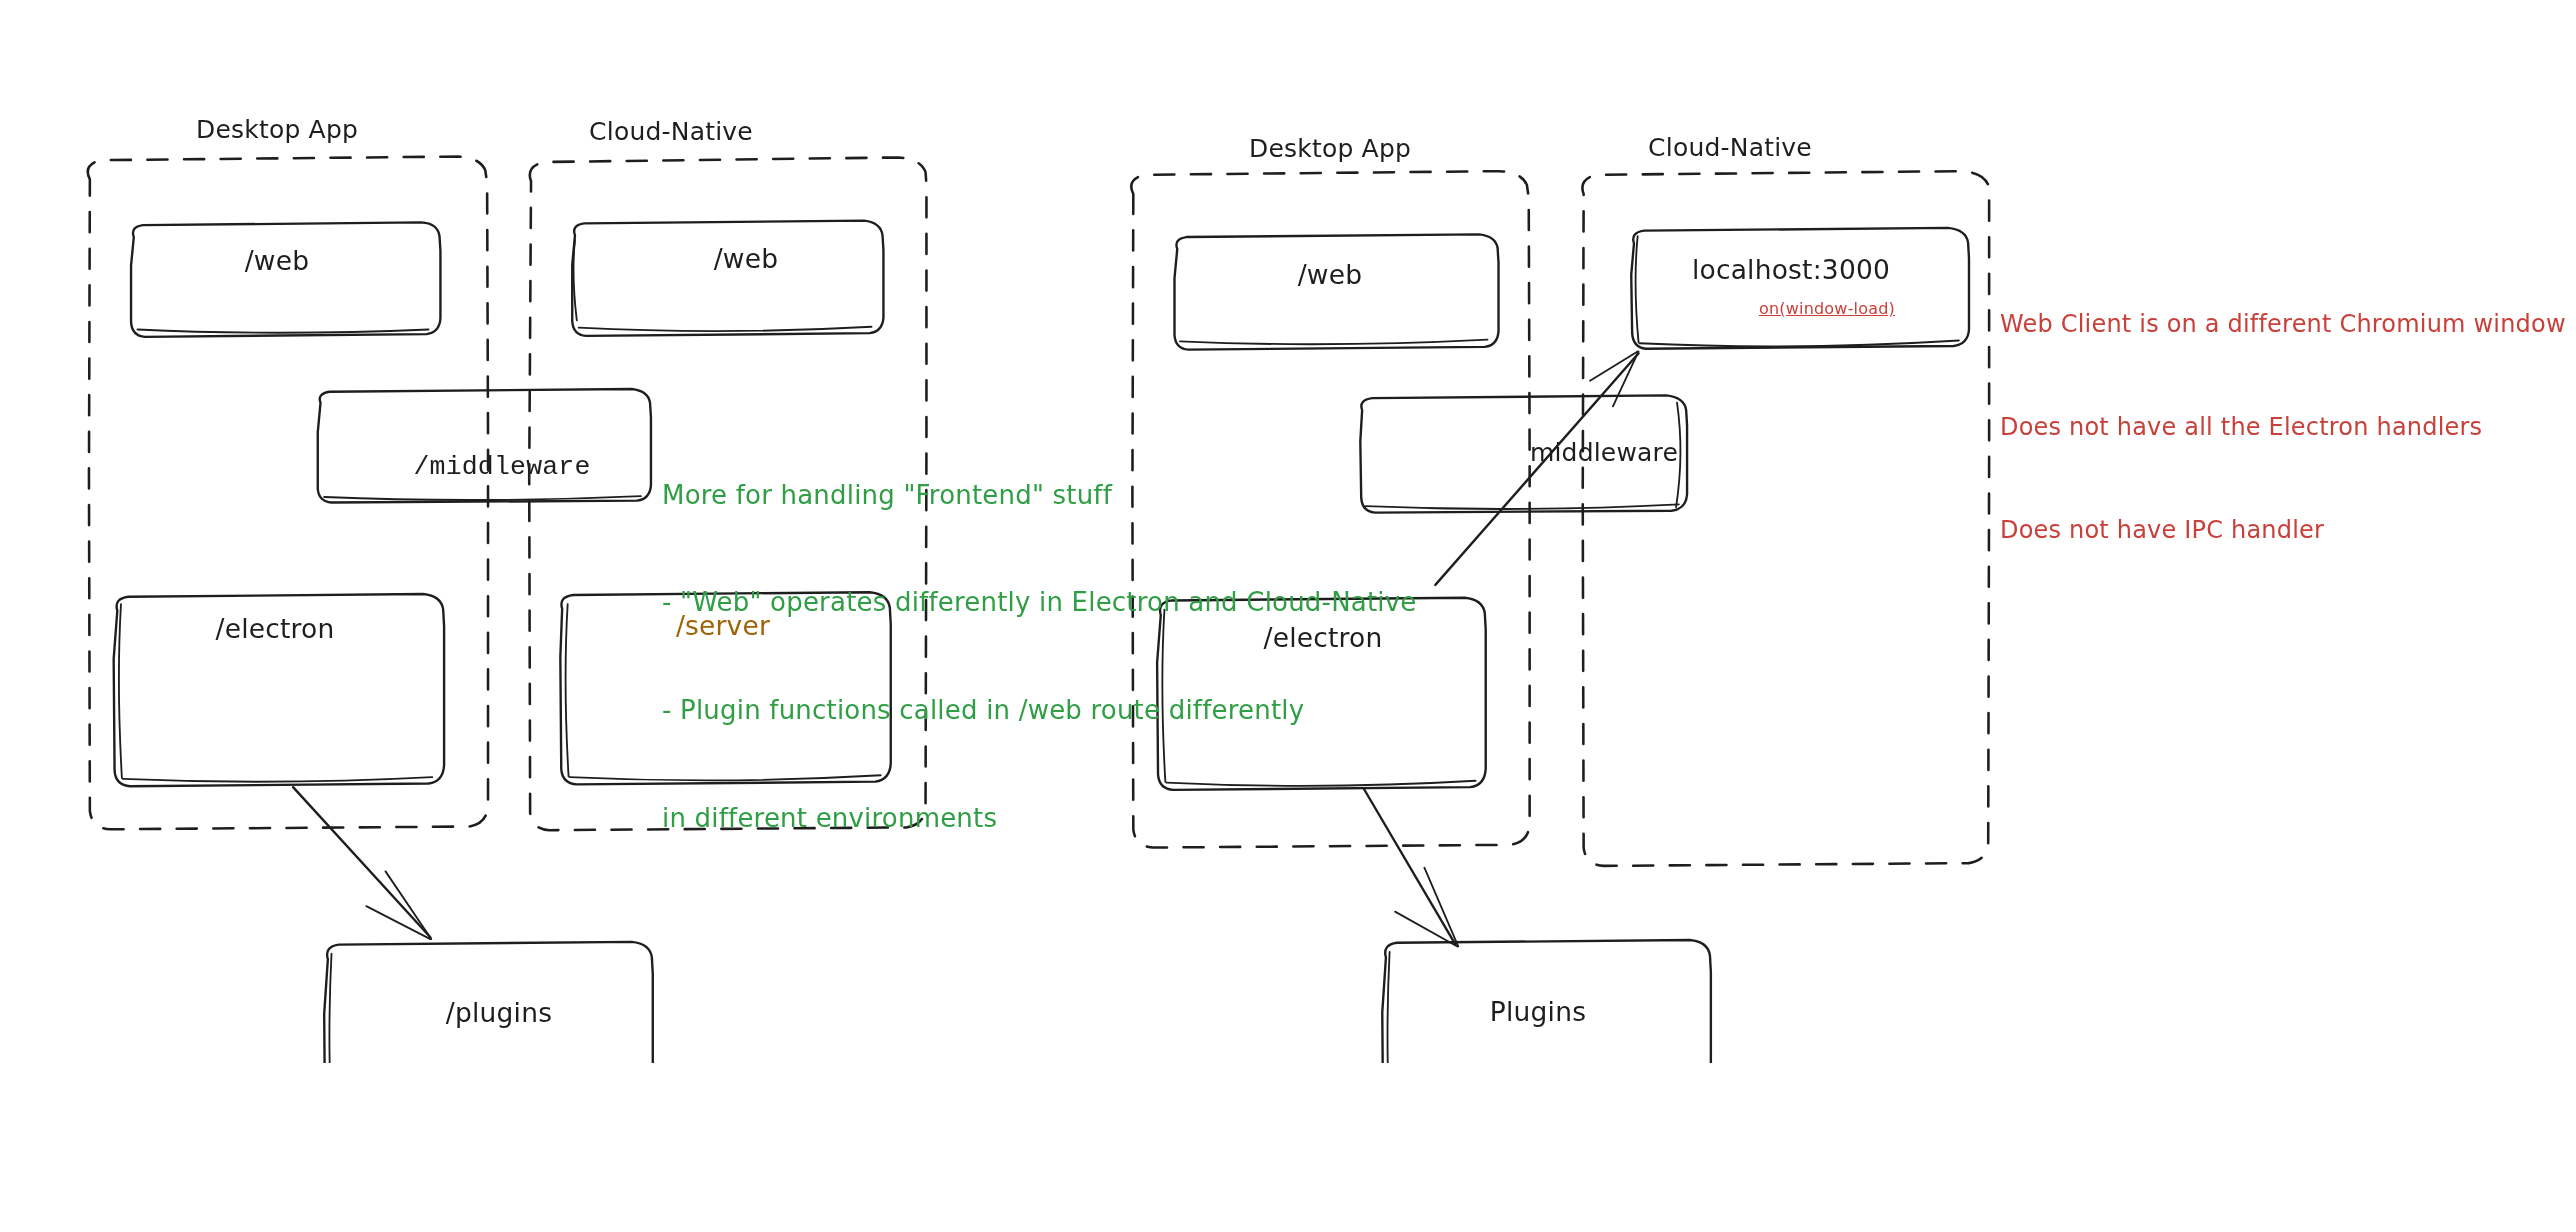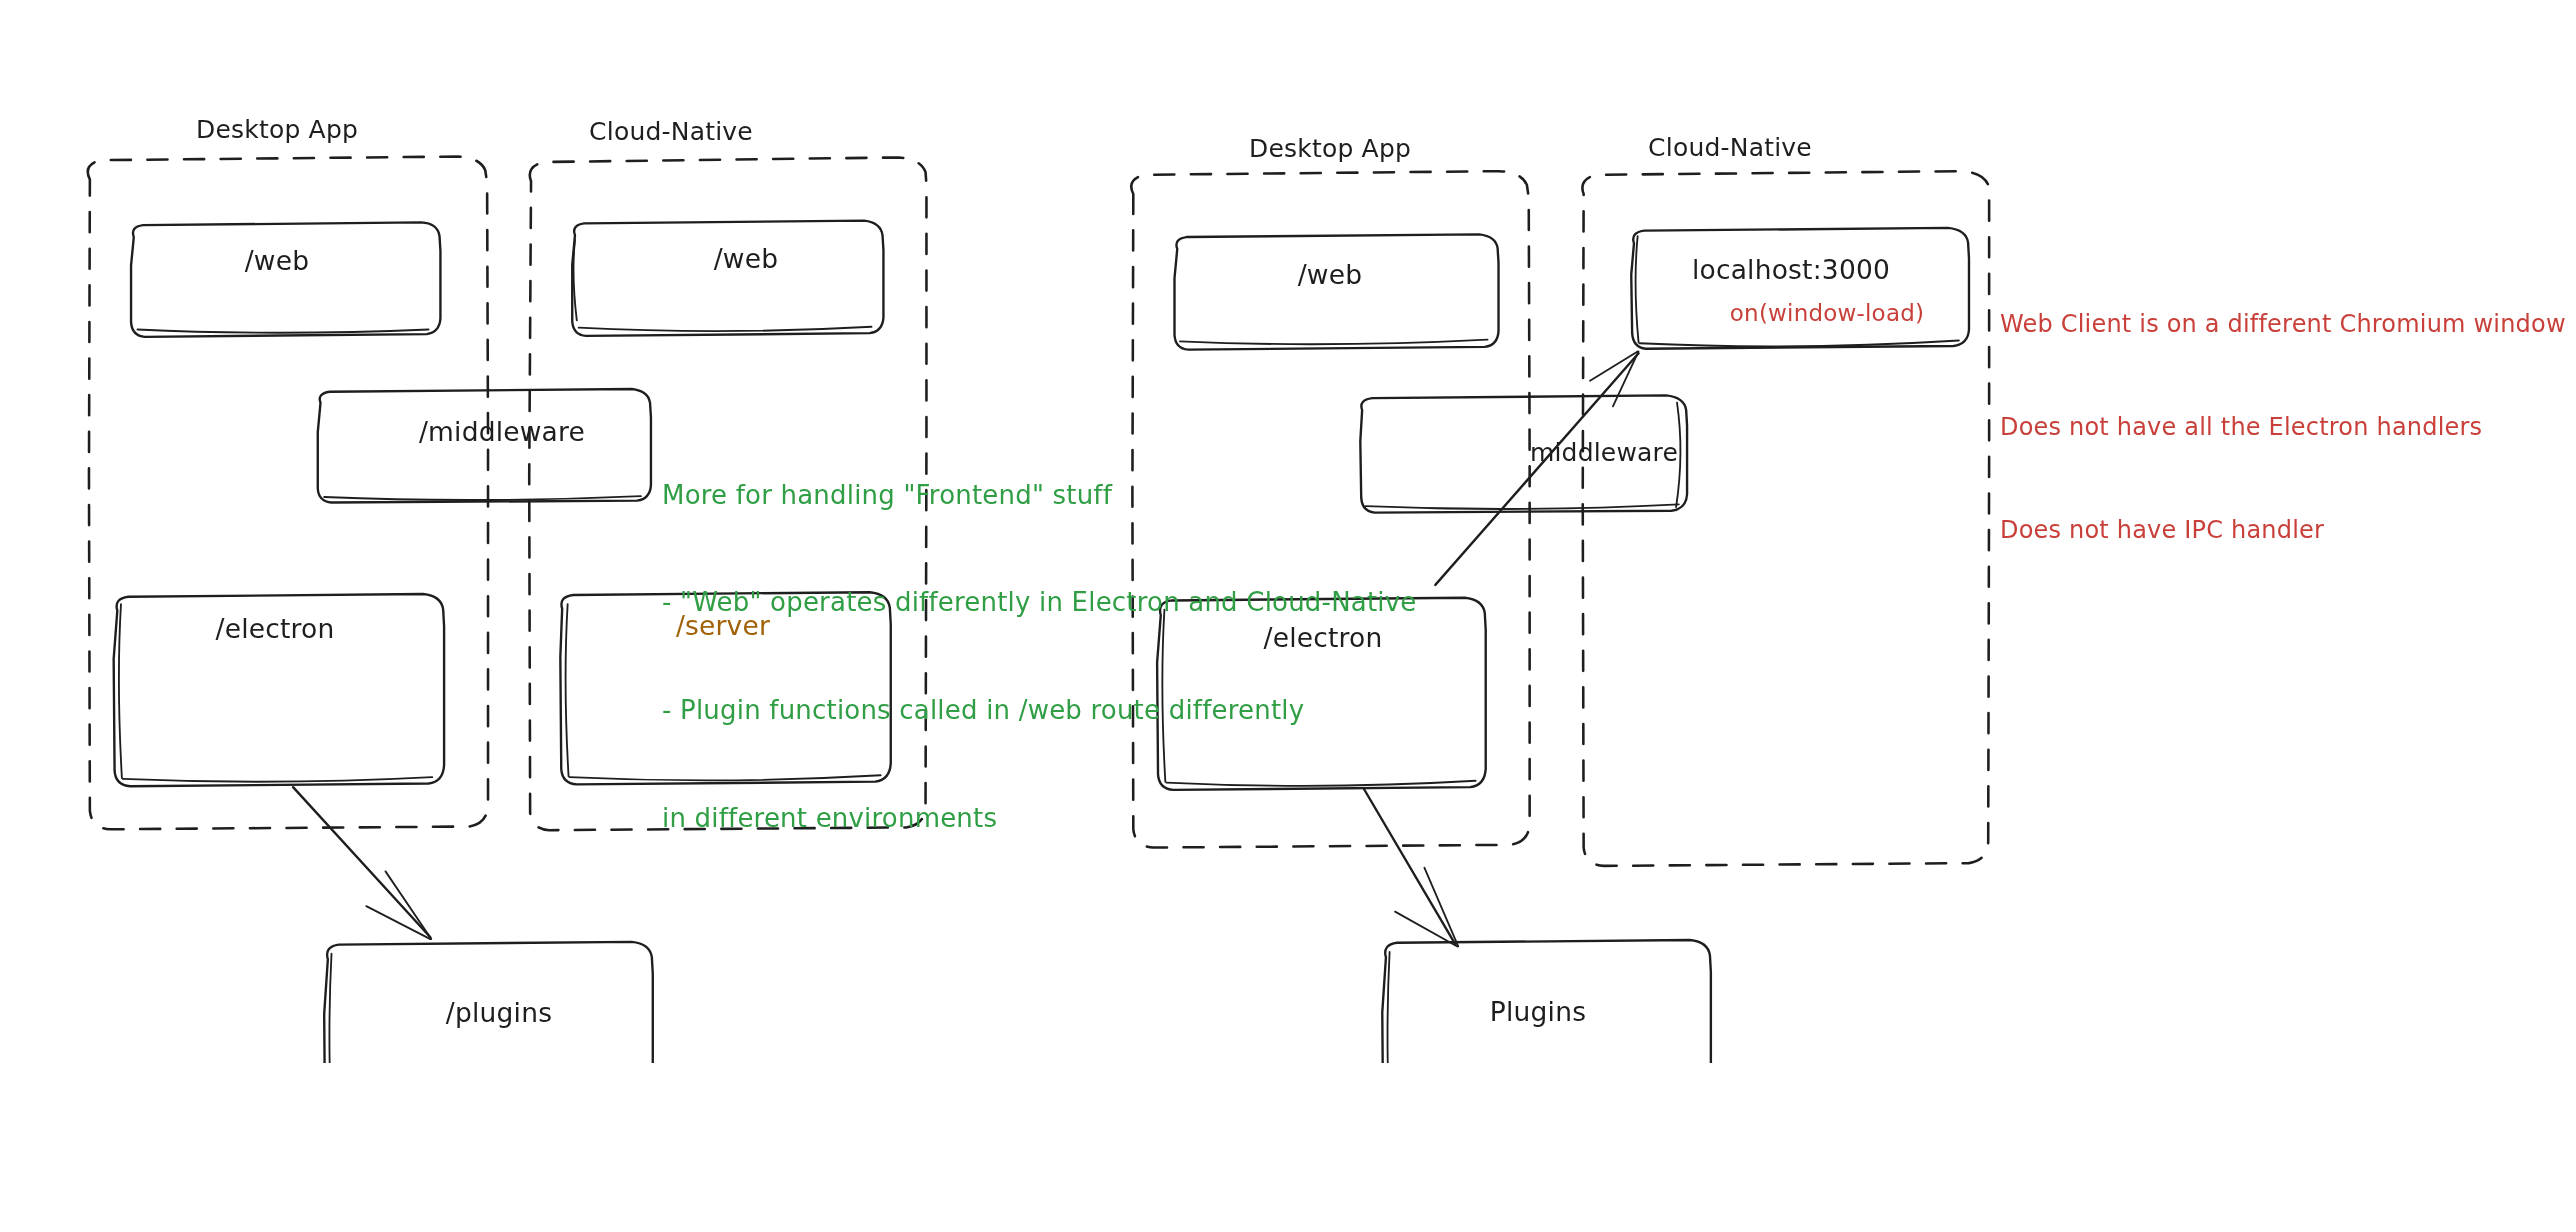--- a/index.html
+++ b/index.html
@@ -50,24 +50,25 @@
     font-size: 26px;
     color: #2f9e44;
     line-height: 1.38;
   }
   .note-red {
     font-size: 24px;
     color: #c9403a;
     line-height: 1.43;
   }
   .red-sub {
-    font-size: 23px;
+    font-size: 16px;
     color: #c9403a;
     text-align: right;
     transform: translateX(-50%);
+    text-decoration: underline;
   }
 </style>
 </head>
 <body>
 
 <div id="canvas">
 
   <svg id="sketch" viewBox="0 0 2814 1346" xmlns="http://www.w3.org/2000/svg">
     <defs>
       <style>
@@ -196,21 +197,21 @@
   </svg>
 
   <div class="lbl group-title" style="left:277px; top:114px;">Desktop App</div>
 
   <div class="lbl group-title" style="left:671px; top:116px;">Cloud-Native</div>
 
   <div class="lbl box-label" style="left:277px; top:244px;">/web</div>
 
   <div class="lbl box-label" style="left:746px; top:242px;">/web</div>
 
-  <div class="lbl box-label" style="left:502px; top:415px;">/middleware</div>
+  <div class="lbl box-label" style="left:502px; top:451px;font-family:Liberation Mono, monospace;">/middleware</div>
 
   <div class="lbl box-label" style="left:275px; top:612px;">/electron</div>
 
   <div class="lbl box-label" style="left:723px; top:609px; color:#a16207;">/server</div>
 
   <div class="lbl box-label" style="left:499px; top:996px;">/plugins</div>
 
   <div class="lbl note-green" style="left:662px; top:406px;">
     <div>More for handling "Frontend" stuff</div>
     <div>- "Web" operates differently in Electron and Cloud-Native</div>

